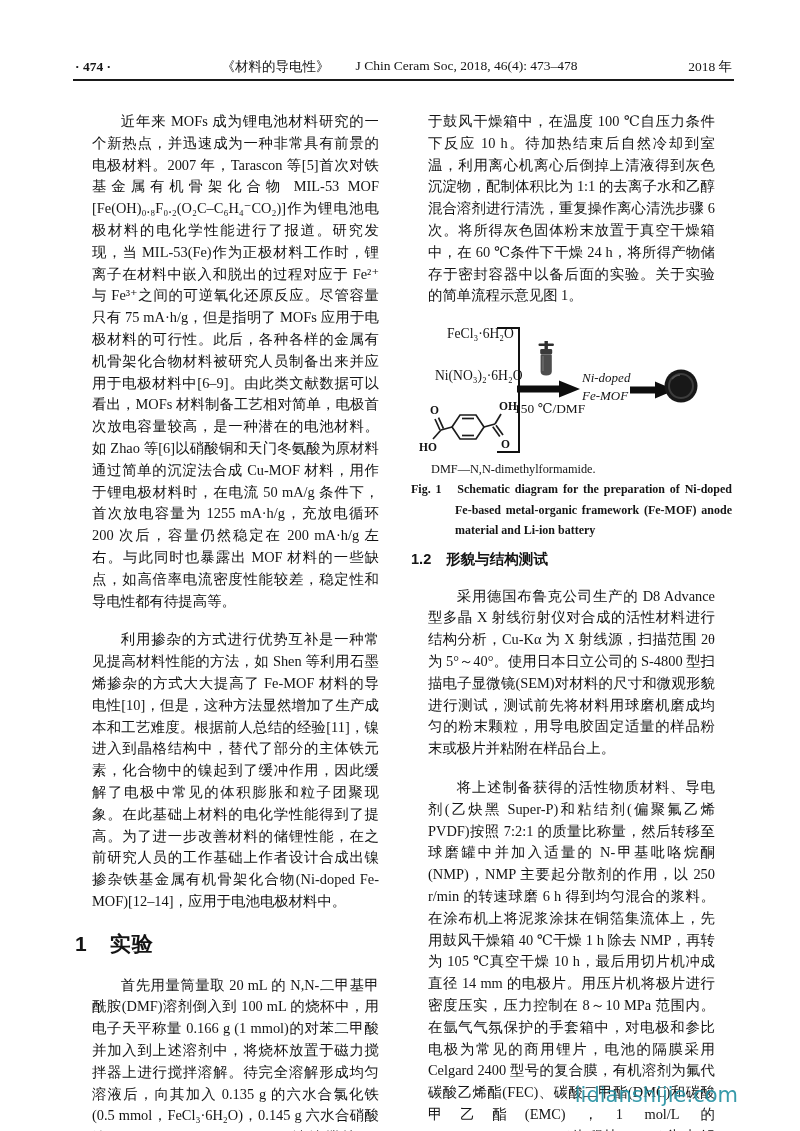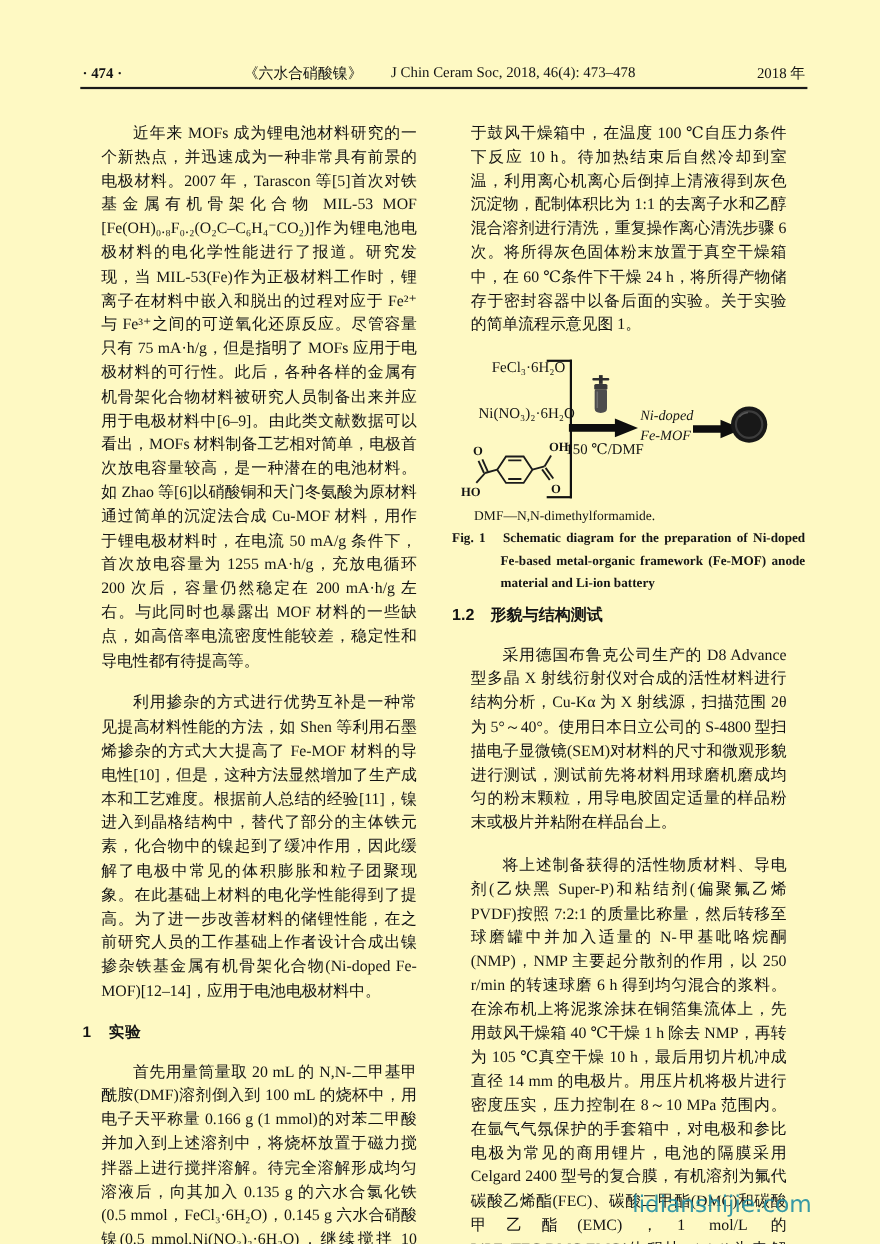--- a/index.html
+++ b/index.html
@@ -1,20 +1,20 @@
 <!DOCTYPE html>
 <html><head>
 <meta charset="utf-8">
 <style>
   html,body{margin:0;padding:0;background:#e9e9e9;}
   .page{
     position:relative;
     width:800px;height:1131px;
     margin:0 auto;
-    background:#fef9c3;
+    background:#ffffff;
     font-family:"Liberation Serif","DejaVu Serif",serif;
     color:#141414;
     overflow:hidden;
   }
   
   .hdr{
     position:absolute;left:75px;top:58px;width:657px;
     display:flex;align-items:baseline;
     font-size:13.5px;
   }
@@ -32,21 +32,21 @@
   .col{width:321px;}
   p{
     margin:17px;
     font-size:14.4px;line-height:21.8px;
     text-align:justify;
   }
   p.indent{text-indent:2em;}
   h2.sec1{
     margin:17px 0 13px 0;
     font-family:"Liberation Sans","DejaVu Sans",sans-serif;
-    font-size:14px;font-weight:bold;letter-spacing:1px;
+    font-size:21px;font-weight:bold;letter-spacing:1px;
   }
   h3.sub{
     margin:9px 0 7px 0;
     font-family:"Liberation Sans","DejaVu Sans",sans-serif;
     font-size:14.6px;font-weight:bold;
   }
   
   figure{margin:6px 0 4px 0;}
   .diagram{
     position:relative;width:321px;height:134px;
@@ -99,21 +99,21 @@
   }
 </style>
 </head>
 <body>
 
 <div class="page">
 
   <div class="hdr">
     <span class="pageno">· 474 ·</span>
     <span class="center">
-      <span>《六水合硝酸镍》</span>
+      <span>《材料的导电性》</span>
       <span>J Chin Ceram Soc, 2018, 46(4): 473–478</span>
     </span>
     <span class="year">2018 年</span>
   </div>
   <div class="hdr-rule"></div>
 
   <div class="cols">
 
     <section class="col">
       <p class="indent">近年来 MOFs 成为锂电池材料研究的一个新热点，并迅速成为一种非常具有前景的电极材料。2007 年，Tarascon 等[5]首次对铁基金属有机骨架化合物 MIL-53 MOF [Fe(OH)₀.₈F₀.₂(O₂C–C₆H₄⁻CO₂)]作为锂电池电极材料的电化学性能进行了报道。研究发现，当 MIL-53(Fe)作为正极材料工作时，锂离子在材料中嵌入和脱出的过程对应于 Fe²⁺与 Fe³⁺之间的可逆氧化还原反应。尽管容量只有 75 mA·h/g，但是指明了 MOFs 应用于电极材料的可行性。此后，各种各样的金属有机骨架化合物材料被研究人员制备出来并应用于电极材料中[6–9]。由此类文献数据可以看出，MOFs 材料制备工艺相对简单，电极首次放电容量较高，是一种潜在的电池材料。如 Zhao 等[6]以硝酸铜和天门冬氨酸为原材料通过简单的沉淀法合成 Cu-MOF 材料，用作于锂电极材料时，在电流 50 mA/g 条件下，首次放电容量为 1255 mA·h/g，充放电循环 200 次后，容量仍然稳定在 200 mA·h/g 左右。与此同时也暴露出 MOF 材料的一些缺点，如高倍率电流密度性能较差，稳定性和导电性都有待提高等。</p>

